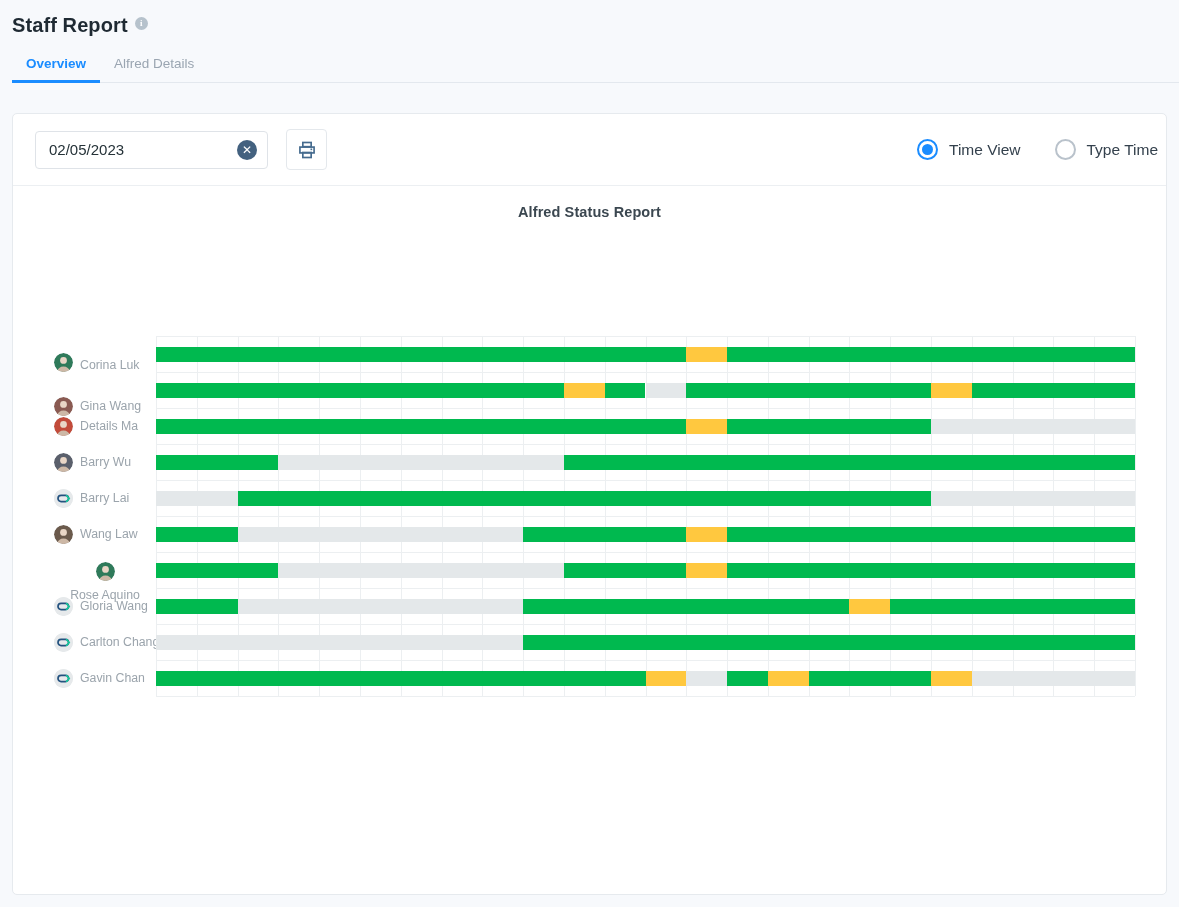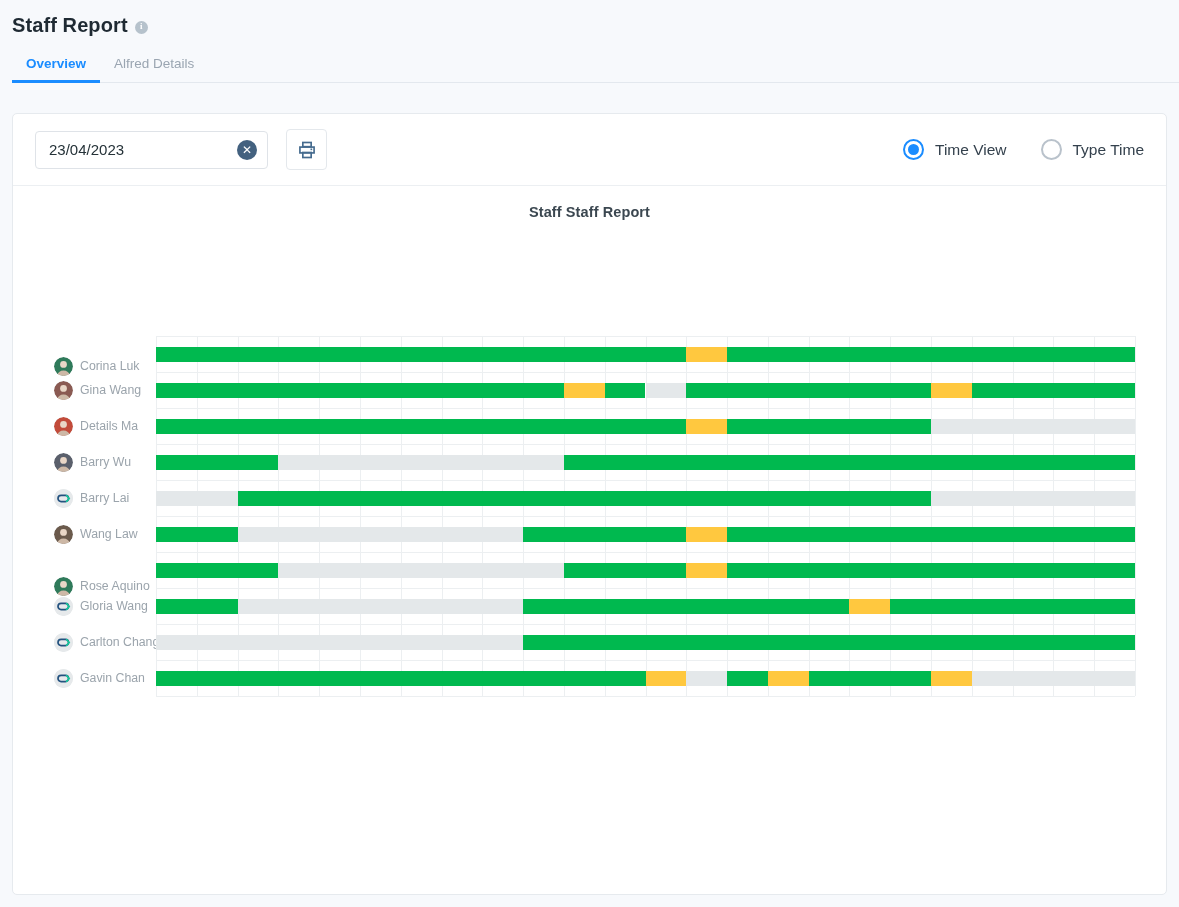--- a/index.html
+++ b/index.html
@@ -7,21 +7,21 @@
     margin: 0; padding: 0;
     width: 1179px; height: 907px;
     background: #f7f9fc;
     font-family: "Liberation Sans", sans-serif;
     -webkit-font-smoothing: antialiased;
   }
   .page { position: relative; width: 1179px; height: 907px; overflow: hidden; }
 
   
   .header { padding: 14px 0 0 12px; }
-  .title-row { display: flex; align-items: center; gap: 7px; }
+  .title-row { display: flex; align-items: flex-start; gap: 7px; }
   .page-title {
     font-size: 20px; font-weight: bold; color: #1f2a33; letter-spacing: .1px;
   }
   .info-icon {
     width: 13px; height: 13px; border-radius: 50%;
     background: #b6c2cc; color: #fff; font-size: 9px; font-weight: bold;
     display: flex; align-items: center; justify-content: center;
     font-family: "Liberation Serif", serif; line-height: 1; padding-bottom: 1px;
     margin-top: 3px;
   }
@@ -73,21 +73,21 @@
   .caret {
     width: 0; height: 0; border-left: 5px solid transparent;
     border-right: 5px solid transparent; border-top: 6px solid #456b8e;
   }
   .print-btn {
     width: 41px; height: 41px; border: 1px solid #e4e8ec; border-radius: 4px;
     margin-left: 18px; display: flex; align-items: center; justify-content: center;
     background: #fff; cursor: pointer;
   }
   .radios {
-    position: absolute; right: 22px; display: flex; align-items: center; gap: 34px;
+    position: absolute; right: 8px; display: flex; align-items: center; gap: 34px;
   }
   .radio-item { display: flex; align-items: center; gap: 11px; cursor: pointer; }
   .radio-ring {
     width: 21px; height: 21px; border-radius: 50%;
     border: 2px solid #b9c2cb; display: flex; align-items: center; justify-content: center;
   }
   .radio-ring.on { border-color: #1a8cff; }
   .radio-dot { width: 11px; height: 11px; border-radius: 50%; background: #1a8cff; }
   .radio-label { font-size: 15.5px; color: #34414d; }
 
@@ -135,21 +135,21 @@
     <div class="tabs">
       <button class="tab active">Overview</button>
       <button class="tab">Alfred Details</button>
     </div>
   </div>
 
   <div class="card">
 
     <div class="toolbar">
       <div class="date-box">
-        <span class="date-value">23/04/2023</span>
+        <span class="date-value">02/05/2023</span>
         <span class="clear-btn">✕</span>
       </div>
 
 
       <div class="print-btn">
         <svg width="20" height="20" viewBox="0 0 24 24">
           <rect x="7" y="3" width="10" height="5" fill="none" stroke="#456b8e" stroke-width="2"></rect>
           <rect x="3.5" y="8.5" width="17" height="7" fill="none" stroke="#456b8e" stroke-width="2"></rect>
           <rect x="7" y="15" width="10" height="6" fill="none" stroke="#456b8e" stroke-width="2"></rect>
           <rect x="16.2" y="10.2" width="2" height="2" fill="#456b8e"></rect>
@@ -164,32 +164,32 @@
           <span class="radio-label">Time View</span>
         </div>
         <div class="radio-item">
           <span class="radio-ring"></span>
           <span class="radio-label">Type Time</span>
         </div>
       </div>
     </div>
 
     <div class="chart-area">
-      <div class="chart-title">Staff Staff Report</div>
+      <div class="chart-title">Alfred Status Report</div>
 
       <div class="labels" id="labels">
-          <div class="label-row" style="top: 12px;">
+          <div class="label-row" style="top: 0px; align-items: flex-end;">
             <span class="avatar"><svg width="19" height="19" viewBox="0 0 19 19">
                 <circle cx="9.5" cy="9.5" r="9.5" fill="#2f7a5a"></circle>
                 <circle cx="9.5" cy="7.4" r="3.4" fill="#e9d6c6"></circle>
                 <path d="M2.8 19c.9-3.6 3.4-5.5 6.7-5.5S15.3 15.4 16.2 19z" fill="#cdb8a6"></path>
               </svg></span>
             <span class="staff-name">Corina Luk</span>
           </div>
-          <div class="label-row" style="top: 36px;">
+          <div class="label-row" style="top: 52px;">
             <span class="avatar"><svg width="19" height="19" viewBox="0 0 19 19">
                 <circle cx="9.5" cy="9.5" r="9.5" fill="#8a5a52"></circle>
                 <circle cx="9.5" cy="7.4" r="3.4" fill="#e9d6c6"></circle>
                 <path d="M2.8 19c.9-3.6 3.4-5.5 6.7-5.5S15.3 15.4 16.2 19z" fill="#cdb8a6"></path>
               </svg></span>
             <span class="staff-name">Gina Wang</span>
           </div>
           <div class="label-row" style="top: 72px;">
             <span class="avatar"><svg width="19" height="19" viewBox="0 0 19 19">
                 <circle cx="9.5" cy="9.5" r="9.5" fill="#c24b3a"></circle>
@@ -215,21 +215,21 @@
             <span class="staff-name">Barry Lai</span>
           </div>
           <div class="label-row" style="top: 180px;">
             <span class="avatar"><svg width="19" height="19" viewBox="0 0 19 19">
                 <circle cx="9.5" cy="9.5" r="9.5" fill="#6b5a4c"></circle>
                 <circle cx="9.5" cy="7.4" r="3.4" fill="#e9d6c6"></circle>
                 <path d="M2.8 19c.9-3.6 3.4-5.5 6.7-5.5S15.3 15.4 16.2 19z" fill="#cdb8a6"></path>
               </svg></span>
             <span class="staff-name">Wang Law</span>
           </div>
-          <div class="label-row" style="top: 232px;">
+          <div class="label-row" style="top: 226px; flex-direction: column;">
             <span class="avatar"><svg width="19" height="19" viewBox="0 0 19 19">
                 <circle cx="9.5" cy="9.5" r="9.5" fill="#2f7a5a"></circle>
                 <circle cx="9.5" cy="7.4" r="3.4" fill="#e9d6c6"></circle>
                 <path d="M2.8 19c.9-3.6 3.4-5.5 6.7-5.5S15.3 15.4 16.2 19z" fill="#cdb8a6"></path>
               </svg></span>
             <span class="staff-name">Rose Aquino</span>
           </div>
           <div class="label-row" style="top: 252px;">
             <span class="avatar"><svg width="19" height="19" viewBox="0 0 19 19">
                 <circle cx="9.5" cy="9.5" r="9.5" fill="#e6e9eb"></circle>

